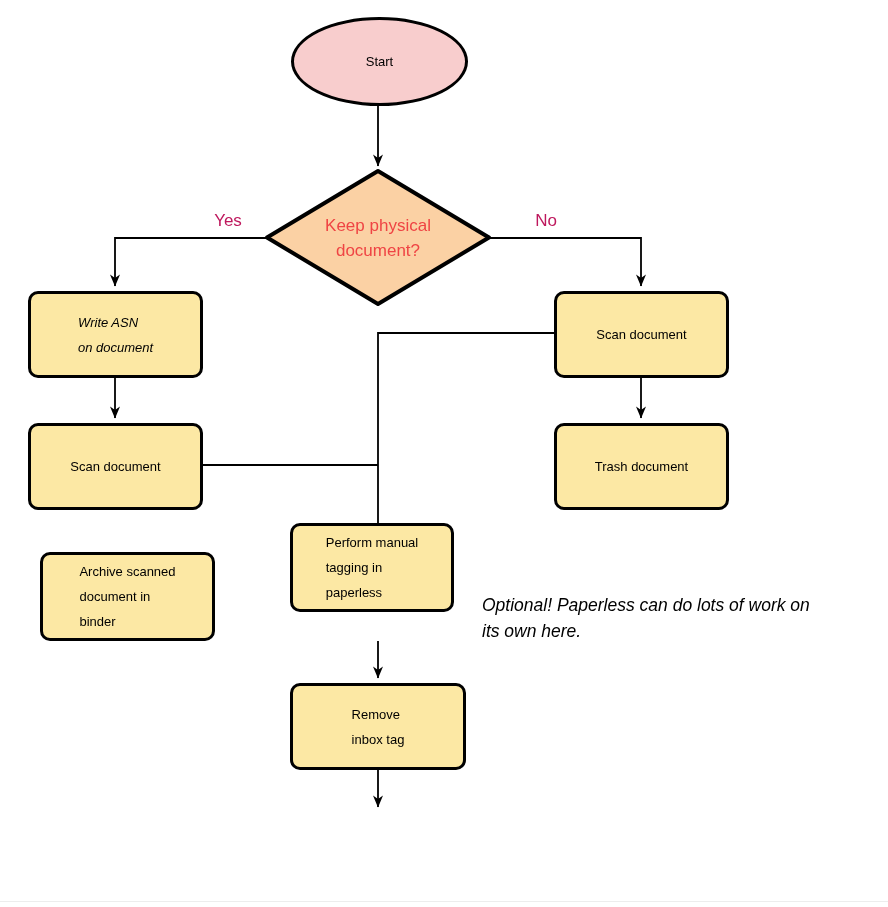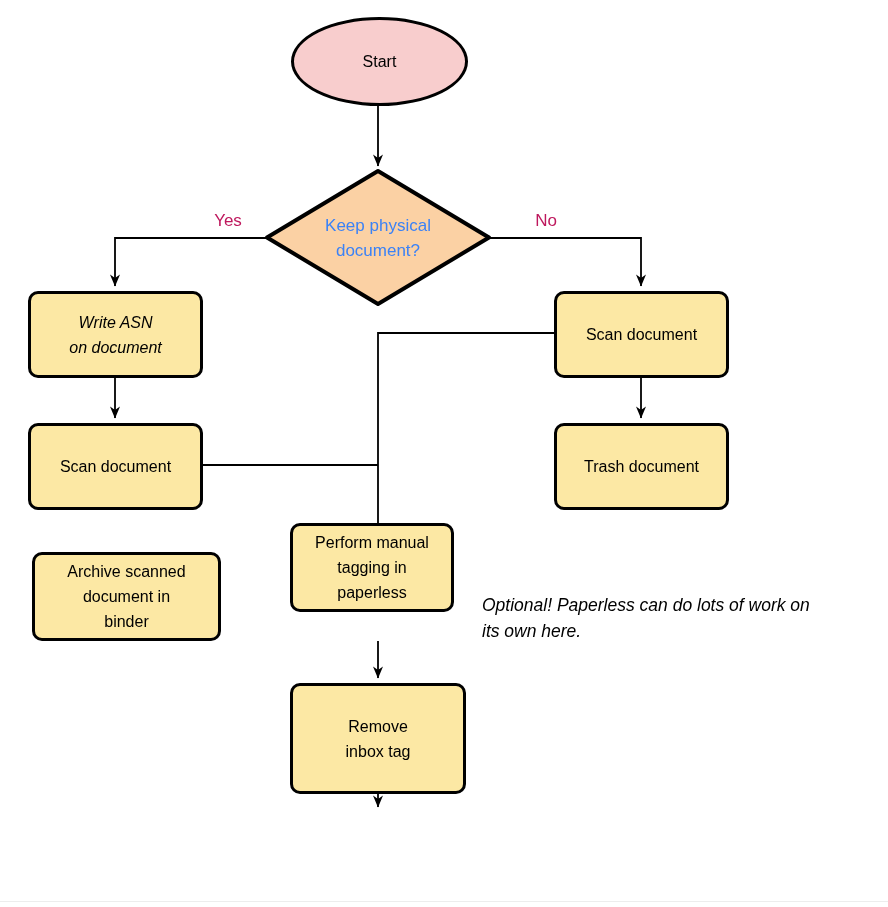--- a/index.html
+++ b/index.html
@@ -21,42 +21,42 @@
     top: 0;
     width: 888px;
     height: 907px;
   }
   .node {
     position: absolute;
     box-sizing: border-box;
     display: flex;
     align-items: center;
     justify-content: center;
-    text-align: center;
+    text-align: left;
     color: #000000;
-    font-size: 16px;
+    font-size: 13px;
     line-height: 25px;
     white-space: pre-line;
     border: 3px solid #000000;
   }
   .process {
     background: #fce8a4;
     border-radius: 10px;
   }
   .terminal {
     background: #f8cdcd;
     border-radius: 50%;
   }
   .diamond-label {
     position: absolute;
     display: flex;
     align-items: center;
     justify-content: center;
     text-align: center;
-    color: #3b82f6;
+    color: #ef4444;
     font-size: 17px;
     line-height: 25px;
     white-space: pre-line;
   }
   .edge-label {
     position: absolute;
     color: #be185d;
     font-size: 17px;
     line-height: 20px;
     text-align: center;
@@ -116,39 +116,39 @@
   <div class="edge-label" style="left:204px; top:211px; width:48px;">Yes</div>
   <div class="edge-label" style="left:523px; top:211px; width:46px;">No</div>
 
   <div class="node process" style="left:28px; top:291px; width:175px; height:87px;font-style:italic;">
     <span>Write ASN
 on document</span>
   </div>
   <div class="node process" style="left:28px; top:423px; width:175px; height:87px;">
     <span>Scan document</span>
   </div>
-  <div class="node process" style="left:32px; top:552px; width:189px; height:89px;">
+  <div class="node process" style="left:40px; top:552px; width:175px; height:89px;">
     <span>Archive scanned
 document in
 binder</span>
   </div>
 
   <div class="node process" style="left:554px; top:291px; width:175px; height:87px;">
     <span>Scan document</span>
   </div>
   <div class="node process" style="left:554px; top:423px; width:175px; height:87px;">
     <span>Trash document</span>
   </div>
 
   <div class="node process" style="left:290px; top:523px; width:164px; height:89px;">
     <span>Perform manual
 tagging in
 paperless</span>
   </div>
-  <div class="node process" style="left:290px; top:683px; width:176px; height:111px;">
+  <div class="node process" style="left:290px; top:683px; width:176px; height:87px;">
     <span>Remove
 inbox tag</span>
   </div>
 
 
   <div class="note">Optional! Paperless can do lots of work on
 its own here.</div>
 
   <div class="bottom-rule"></div>
 

